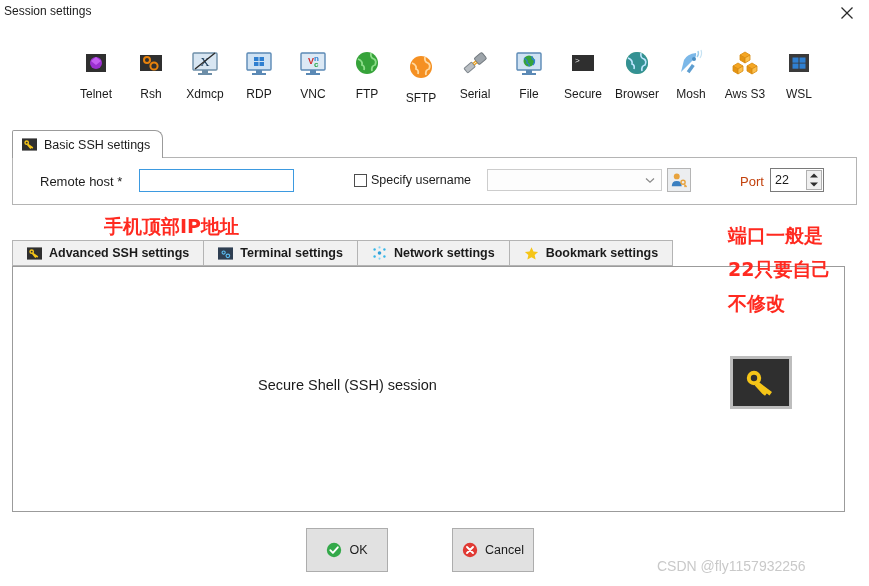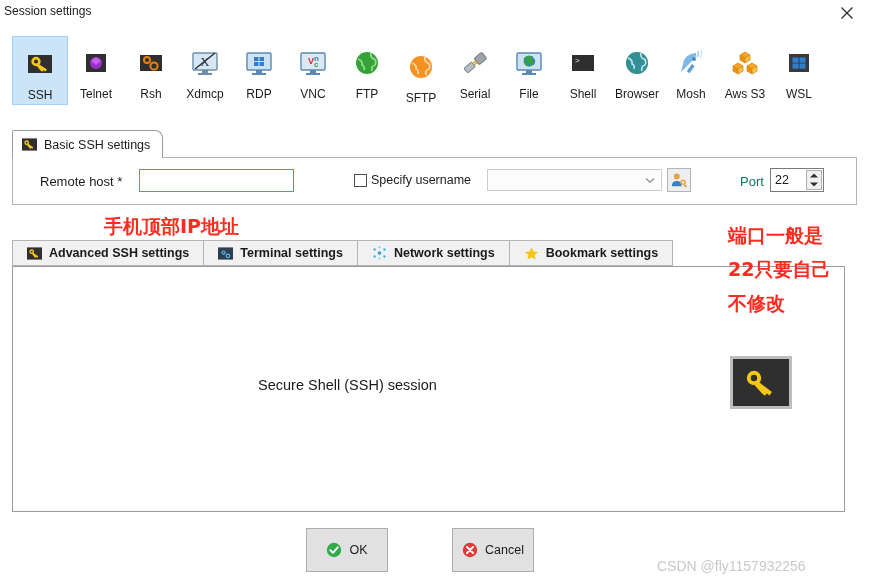--- a/index.html
+++ b/index.html
@@ -199,21 +199,21 @@
     height: 24px;
     background: #eceef0;
     border: 1px solid #b5b5b5;
     box-sizing: border-box;
     display: flex;
     align-items: center;
     justify-content: center;
     cursor: pointer;
   }
 
-  #port-label { left: 727px; top: 16px; color:#0f766e; }
+  #port-label { left: 727px; top: 16px; color:#c2410c; }
   #port-spin {
     position: absolute;
     left: 757px;
     top: 10px;
     width: 54px;
     height: 24px;
     border: 1px solid #7a7a7a;
     background: #ffffff;
     box-sizing: border-box;
     cursor: text;
@@ -364,28 +364,20 @@
     <div id="close-btn">
       <svg width="14" height="14" viewBox="0 0 14 14">
         <line x1="1.5" y1="1.5" x2="12.5" y2="12.5" stroke="#2b2b2b" stroke-width="1.3"></line>
         <line x1="12.5" y1="1.5" x2="1.5" y2="12.5" stroke="#2b2b2b" stroke-width="1.3"></line>
       </svg>
     </div>
   </div>
 
   <div id="proto-bar">
 
-    <div class="proto-item selected" style="left:12px;">
-      <svg class="proto-ico" viewBox="0 0 32 32">
-        <rect x="4" y="7" width="24" height="18" fill="#2f2f2f"></rect>
-        <circle cx="12" cy="13.5" r="3.4" fill="none" stroke="#f5c518" stroke-width="2.6"></circle>
-        <path d="M14 15.5 L23 21.5 L21.5 23.5 L19.5 22.2 L18.3 23.8 L16.5 22.5 L12.2 17.6 Z" fill="#f5c518"></path>
-      </svg>
-      <span class="proto-label">SSH</span>
-    </div>
 
     <div class="proto-item" style="left:68px;">
       <svg class="proto-ico" viewBox="0 0 32 32">
         <rect x="6" y="7" width="20" height="18" fill="#2f2f2f"></rect>
         <circle cx="16" cy="16" r="6" fill="#9b30d0"></circle>
         <path d="M11 14 L16 10 L21 14 L16 18 Z" fill="#c45ef0"></path>
       </svg>
       <span class="proto-label">Telnet</span>
     </div>
 
@@ -471,21 +463,21 @@
         <path d="M11 11 Q15 13 14 16 Q17 17 16 19.5 M19 9 Q18.5 12.5 21.5 13 Q22 16 20 18" fill="none" stroke="#2f7fd0" stroke-width="1.3"></path>
       </svg>
       <span class="proto-label">File</span>
     </div>
 
     <div class="proto-item" style="left:555px;">
       <svg class="proto-ico" viewBox="0 0 32 32">
         <rect x="5" y="8" width="22" height="16" fill="#2f2f2f"></rect>
         <text x="8" y="16" font-size="8" font-family="Liberation Mono, monospace" fill="#e8e8e8">&gt;</text>
       </svg>
-      <span class="proto-label">Shell</span>
+      <span class="proto-label">Secure</span>
     </div>
 
     <div class="proto-item" style="left:609px;">
       <svg class="proto-ico" viewBox="0 0 32 32">
         <circle cx="16" cy="16" r="11" fill="#3aa64a"></circle>
         <path d="M16 5 A11 11 0 0 1 16 27 A11 11 0 0 1 16 5" fill="#2f7fd0" opacity="0.55"></path>
         <path d="M7 11 Q12 13 11 17 Q14 18 13 22 M20 6 Q19 11 23 12 Q26 14 24 18 Q20 19 21 24" fill="none" stroke="#bfe6ff" stroke-width="1.6"></path>
       </svg>
       <span class="proto-label">Browser</span>
     </div>

